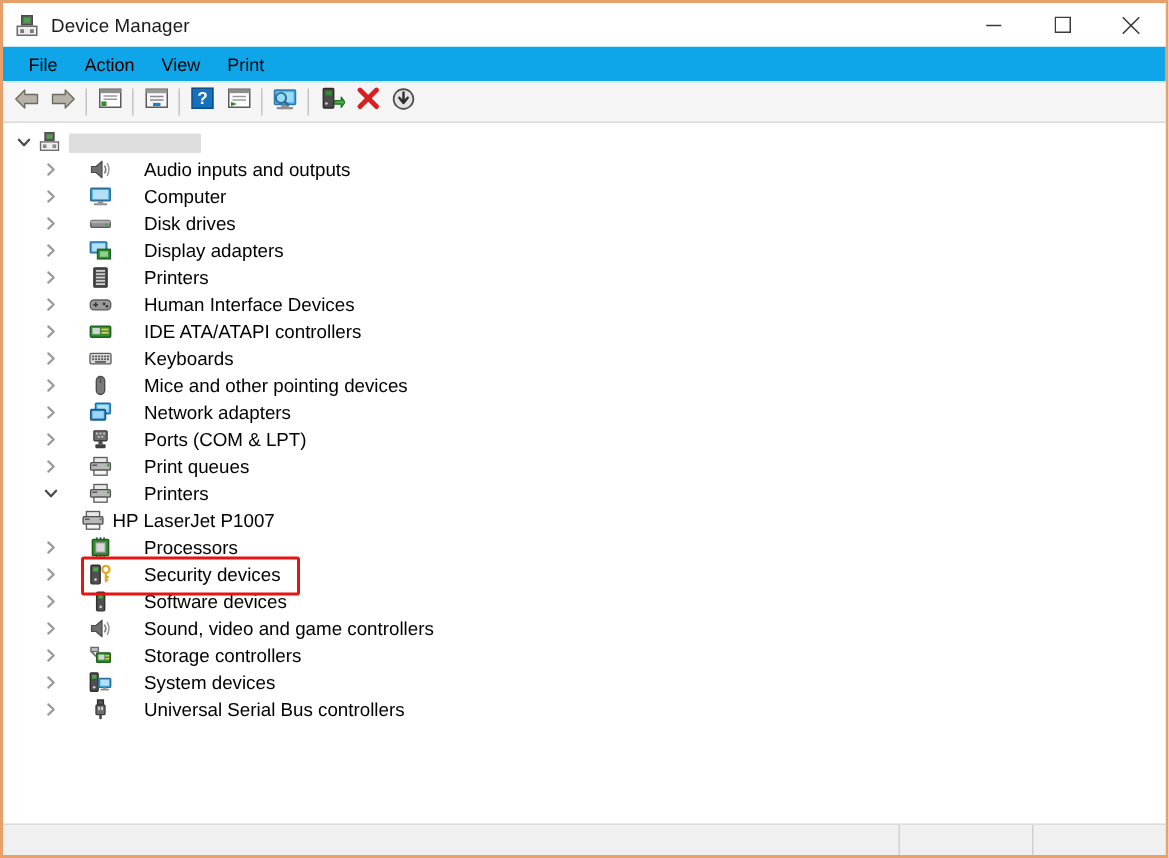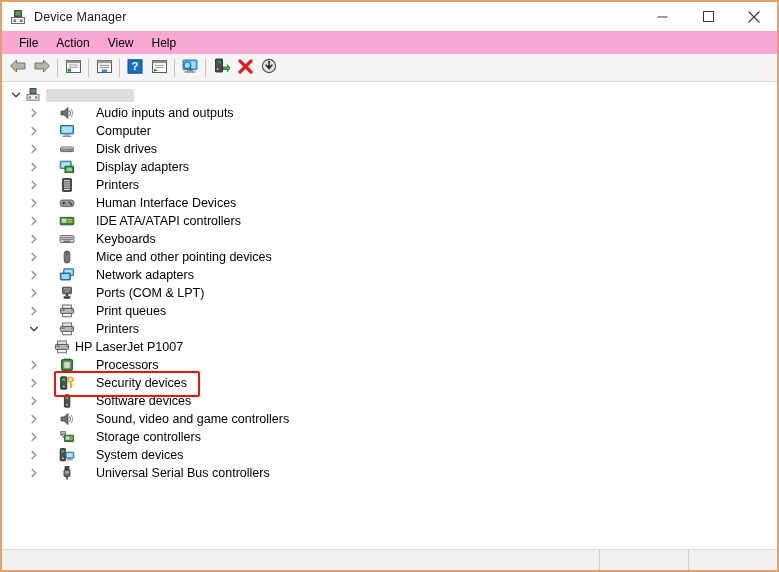--- a/index.html
+++ b/index.html
@@ -68,21 +68,21 @@
   }
   .win-btn svg { display: block; }
 
   
   #menubar {
     height: 23px;
     min-height: 23px;
     display: flex;
     align-items: center;
     padding-left: 8px;
-    background: #f9a8d4;
+    background: #0ea5e9;
     border-bottom: 1px solid #f0f0f0;
   }
   .menu-item {
     font-size: 12px;
     color: #000000;
     padding: 3px 9px;
     cursor: default;
     white-space: nowrap;
   }
 
@@ -234,21 +234,21 @@
           <line x1="11.5" y1="0.5" x2="0.5" y2="11.5" stroke="#3a3a3a" stroke-width="1.1"></line>
         </svg>
       </div>
     </div>
   </div>
 
   <div id="menubar">
     <div class="menu-item">File</div>
     <div class="menu-item">Action</div>
     <div class="menu-item">View</div>
-    <div class="menu-item">Help</div>
+    <div class="menu-item">Print</div>
   </div>
 
   <div id="toolbar">
 
     <div class="tb-btn">
       <span>
         <svg width="18" height="16" viewBox="0 0 18 16">
           <path d="M7.5 2 L1.5 8 L7.5 14 L7.5 11 L16 11 L16 5 L7.5 5 Z" fill="#b7b3a8" stroke="#6e6a60" stroke-width="0.9" stroke-linejoin="round"></path>
         </svg>
       </span>

